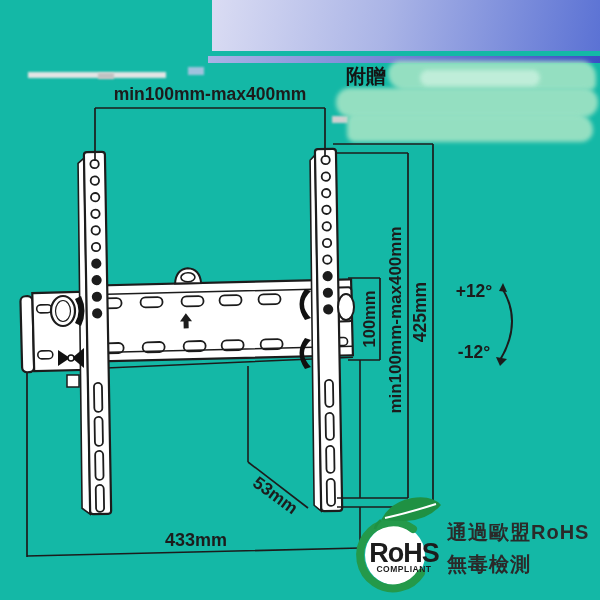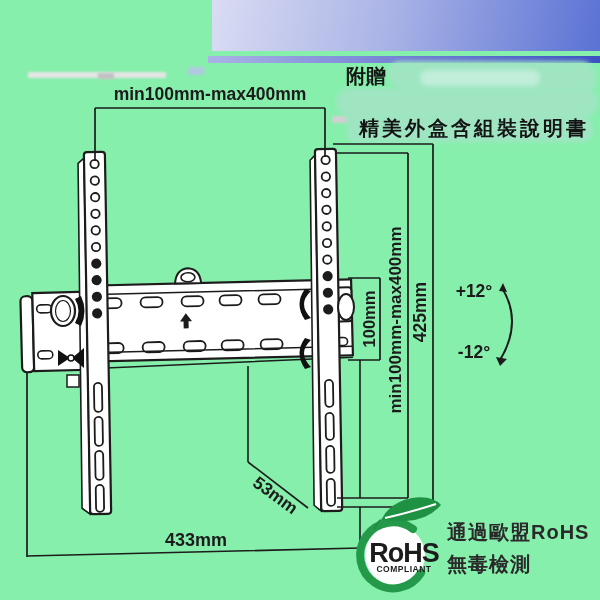--- a/index.html
+++ b/index.html
@@ -1,16 +1,16 @@
 <!DOCTYPE html>
 <html><head>
 <meta charset="utf-8">
 <style>
   html,body{margin:0;padding:0;background:#fff;}
-  .stage{position:relative;width:600px;height:600px;background:#86efac;overflow:hidden;
+  .stage{position:relative;width:600px;height:600px;background:#14b8a6;overflow:hidden;
          font-family:"Liberation Sans",sans-serif;}
   
   .hdr-bar{position:absolute;left:212px;top:0;width:388px;height:51px;
            background:linear-gradient(100deg,#dadcf3 0%,#aab4e6 45%,#5b72d4 100%);}
   .hdr-line{position:absolute;left:208px;top:56px;width:392px;height:7px;
             background:linear-gradient(to right,#aab3e6 0%,#3b4ec3 100%);}
   
   .smudge{position:absolute;filter:blur(1px);}
   .sm1{left:28px;top:72px;width:138px;height:6px;background:#e4e4e4;}
   .sm1b{left:98px;top:73px;width:16px;height:6px;background:#c2c2c2;}
@@ -46,21 +46,20 @@
   <div class="smudge sm1b"></div>
   <div class="smudge sm2"></div>
   <div class="smudge sm3"></div>
 
   <div class="hl hl0"></div>
   <div class="hl hl1"></div>
   <div class="hl hl2"></div>
   <div class="hl hl3"></div>
 
   <div class="promo p1">附贈</div>
-  <div class="promo p3">精美外盒含組裝說明書</div>
 
   <svg width="600" height="600" viewBox="0 0 600 600">
     <g stroke="#1c1c1c" fill="none" stroke-width="2">
 
       <g transform="rotate(-1.4 200 320)">
         <rect x="21" y="292" width="12" height="76" rx="5" stroke-width="2.2" fill="#fff"></rect>
         <polygon points="33,289 88,289 88,367 33,367" fill="#fff" stroke-width="2.2"></polygon>
         <rect x="37" y="301" width="15" height="8" rx="4" stroke-width="1.6"></rect>
         <rect x="37" y="347" width="15" height="8" rx="4" stroke-width="1.6"></rect>
         <rect x="88" y="283" width="264" height="76" fill="#fff" stroke-width="2.2"></rect>

